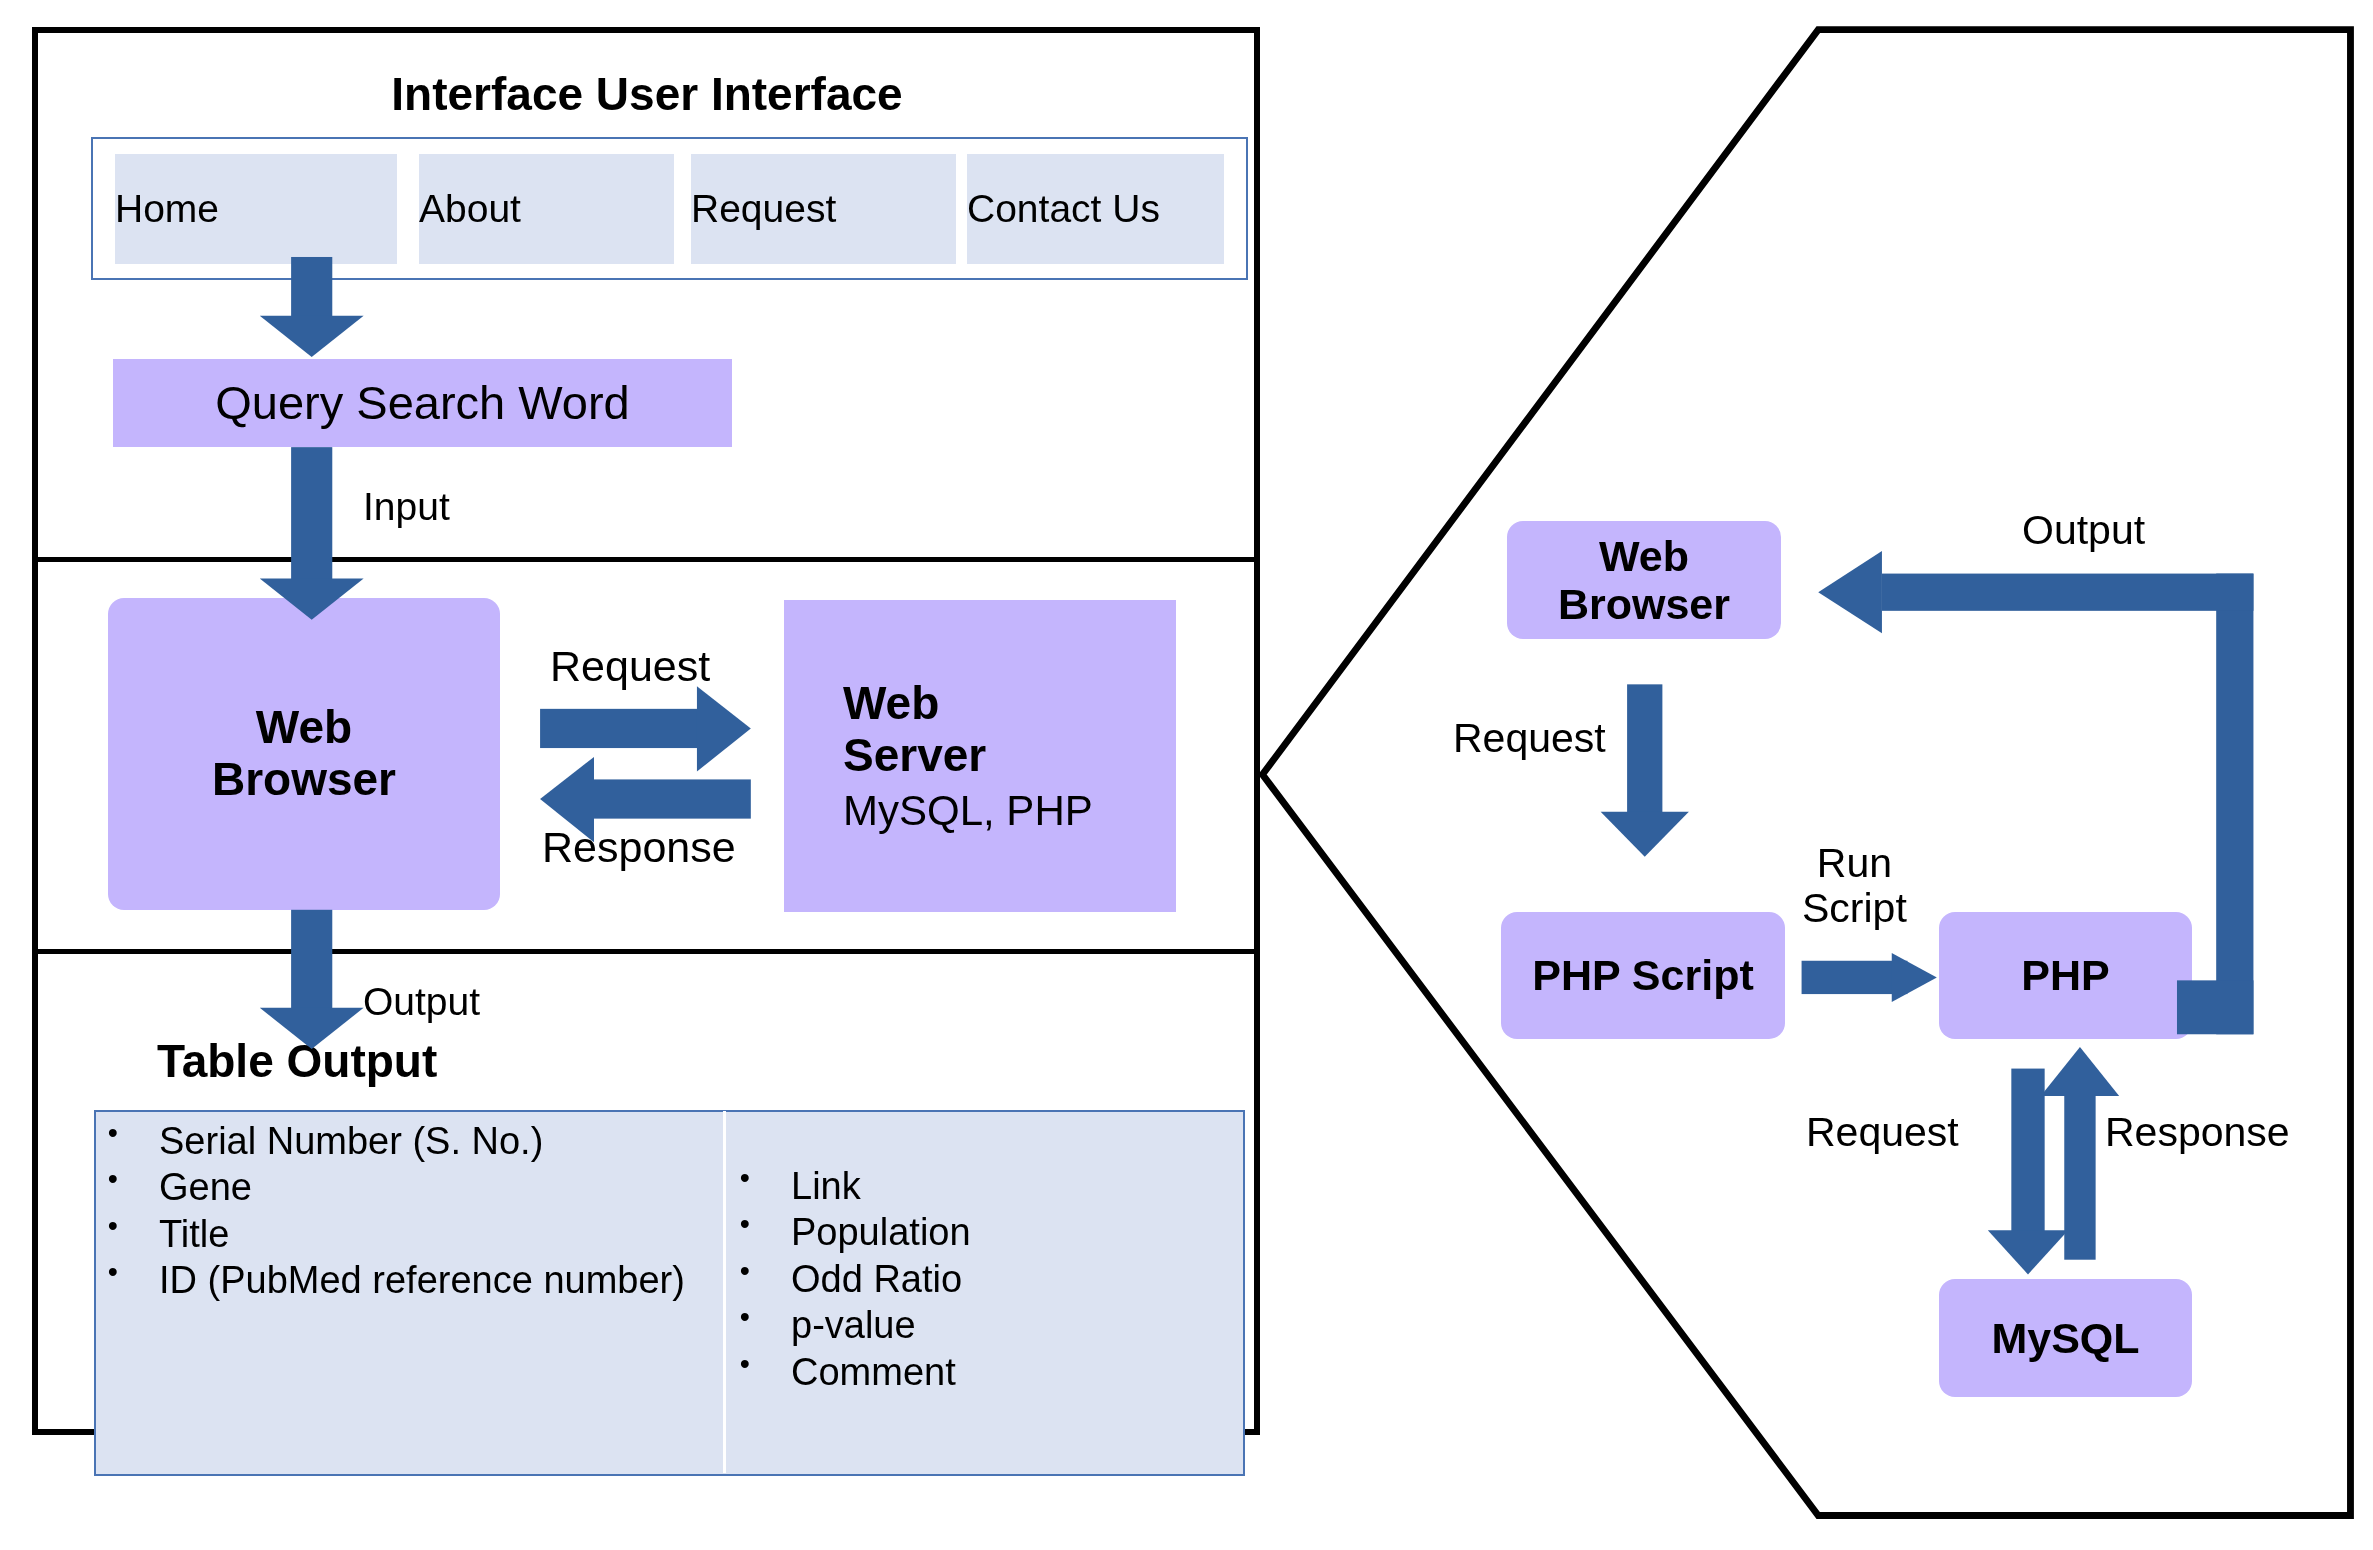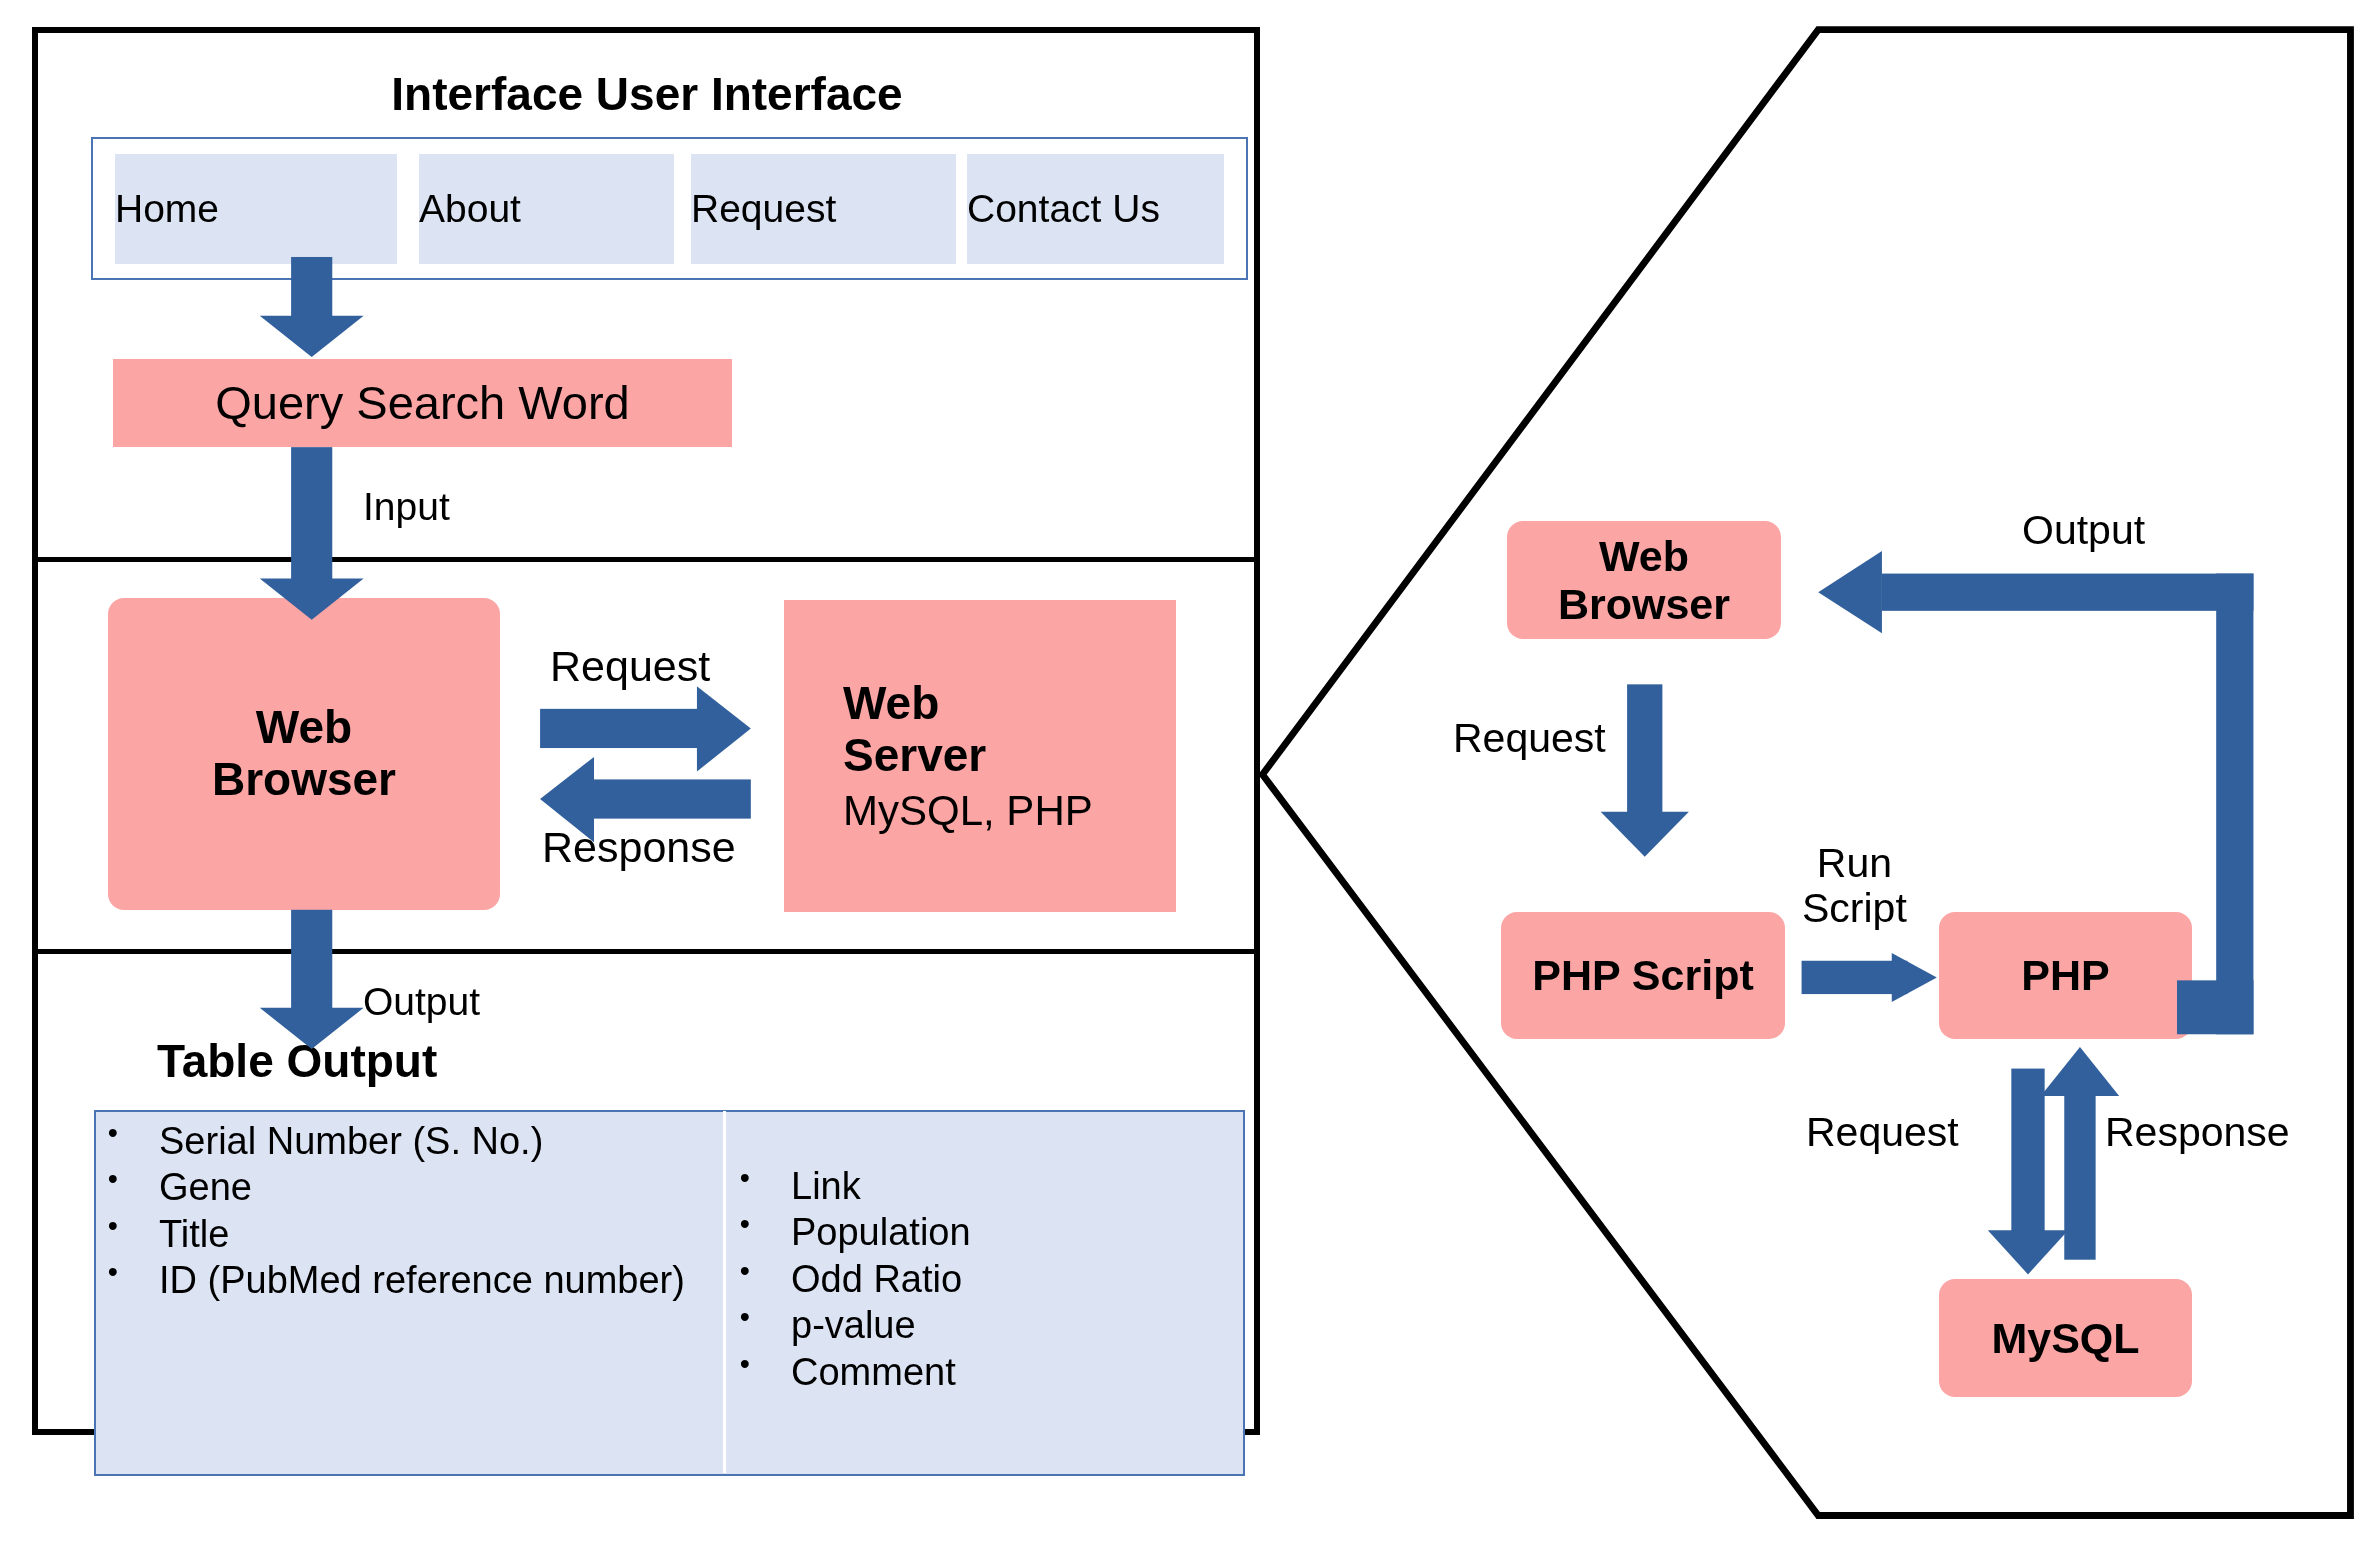--- a/index.html
+++ b/index.html
@@ -19,21 +19,21 @@
     box-sizing:border-box;
     background:#fff;
   }
   .hrule{
     position:absolute;left:32px;width:1228px;height:4.9px;background:#000;
   }
 
   
   .box{
     position:absolute;
-    background:#fca5a5;
+    background:#c4b5fd;
     box-sizing:border-box;
     display:flex;
     align-items:center;
     justify-content:center;
     line-height:1.12;
     text-align:center;
   }
   .bold{font-weight:bold;border-radius:16px;}
 
   .title{

